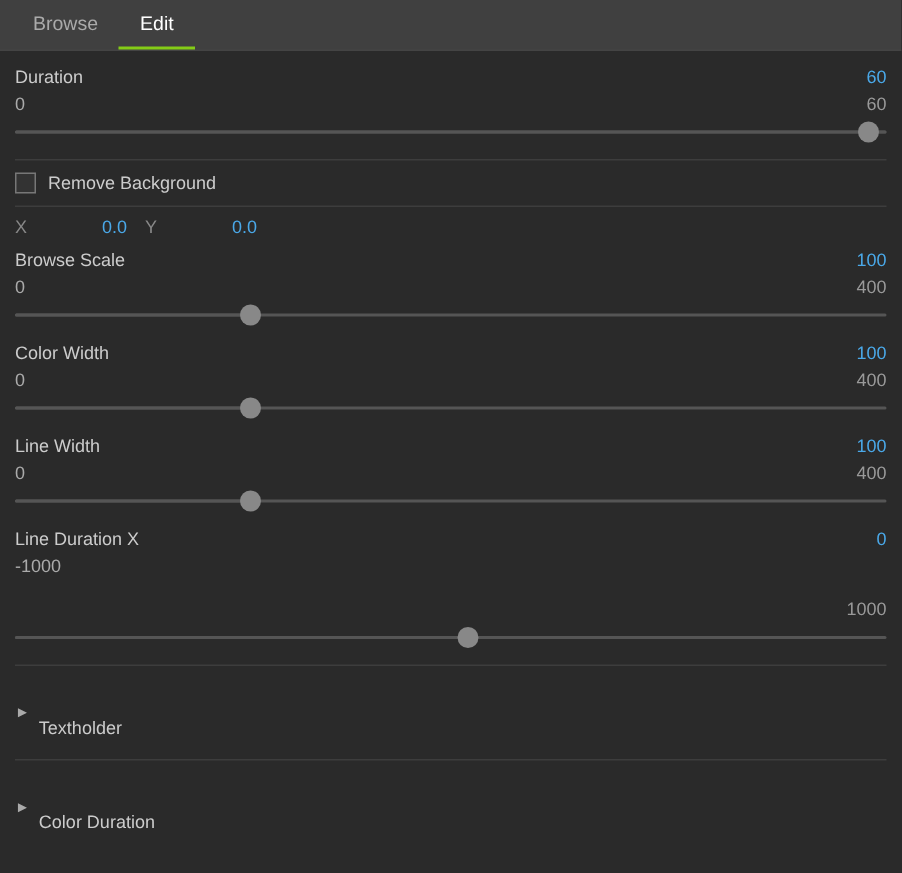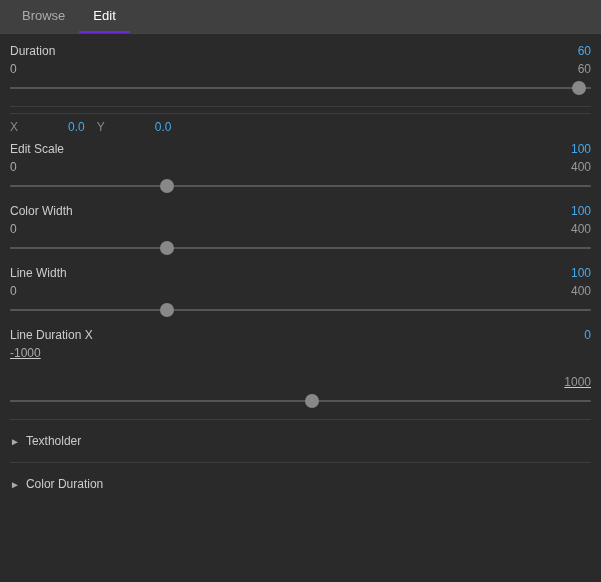--- a/index.html
+++ b/index.html
@@ -23,21 +23,21 @@
 
     .tab {
       padding: 8px 14px;
       cursor: pointer;
       color: #aaa;
       font-size: 13px;
     }
 
     .tab.active {
       color: #fff;
-      border-bottom: 2px solid #6d28d9;
+      border-bottom: 2px solid #84cc16;
     }
 
     .content {
       padding: 10px 10px 0 10px;
     }
 
     .row {
       display: flex;
       align-items: flex-start;
       margin-bottom: 4px;
@@ -127,20 +127,21 @@
 
     .chevron {
       margin-right: 6px;
       color: #aaa;
       font-size: 10px;
     }
 
     .section-title {
       color: #ccc;
       font-size: 12px;
+      margin-top: 20px;
     }
 
     .pair-values {
       display: flex;
       gap: 12px;
       align-items: center;
     }
 
     .xy-label {
       color: #888;
@@ -183,34 +184,38 @@
   </div>
   <div class="slider-row">
     <div class="slider-track">
       <div class="slider-fill" style="width:100%;"></div>
       <div class="slider-thumb" style="left:98%;"></div>
     </div>
   </div>
 
   <div class="divider"></div>
 
+  <div class="checkbox-row">
+    <div class="checkbox"></div>
+    <span class="row-label">Remove Background</span>
+  </div>
 
   <div class="divider"></div>
 
   <div class="row" style="margin-top:6px; margin-bottom:8px;">
     <div class="pair-values">
       <span class="xy-label">X</span>
       <span class="xy-value">0.0</span>
       <span class="xy-label">Y</span>
       <span class="xy-value">0.0</span>
     </div>
   </div>
 
   <div class="row">
-    <span class="row-label">Edit Scale</span>
+    <span class="row-label">Browse Scale</span>
     <div class="value-stack">
       <span class="row-value">100</span>
     </div>
   </div>
   <div class="row" style="margin-bottom:2px;">
     <span style="color:#aaa; font-size:12px;">0</span>
     <span style="color:#999; font-size:12px; margin-left:auto;">400</span>
   </div>
   <div class="slider-row">
     <div class="slider-track">
@@ -246,21 +251,21 @@
     <div class="slider-track">
       <div class="slider-fill" style="width:27%;"></div>
       <div class="slider-thumb" style="left:27%;"></div>
     </div>
   </div>
 
   <div class="row">
     <span class="row-label">Line Duration X</span>
     <span class="row-value">0</span>
   </div>
-  <div class="row" style="margin-bottom:2px;text-decoration:underline;">
+  <div class="row" style="margin-bottom:2px;">
     <span style="color:#aaa; font-size:12px;">-1000</span>
     <span style="color:#999; font-size:12px; margin-left:auto;margin-top:29px;">1000</span>
   </div>
   <div class="slider-row">
     <div class="slider-track">
       <div class="slider-fill" style="width:52%;"></div>
       <div class="slider-thumb" style="left:52%;"></div>
     </div>
   </div>
 

